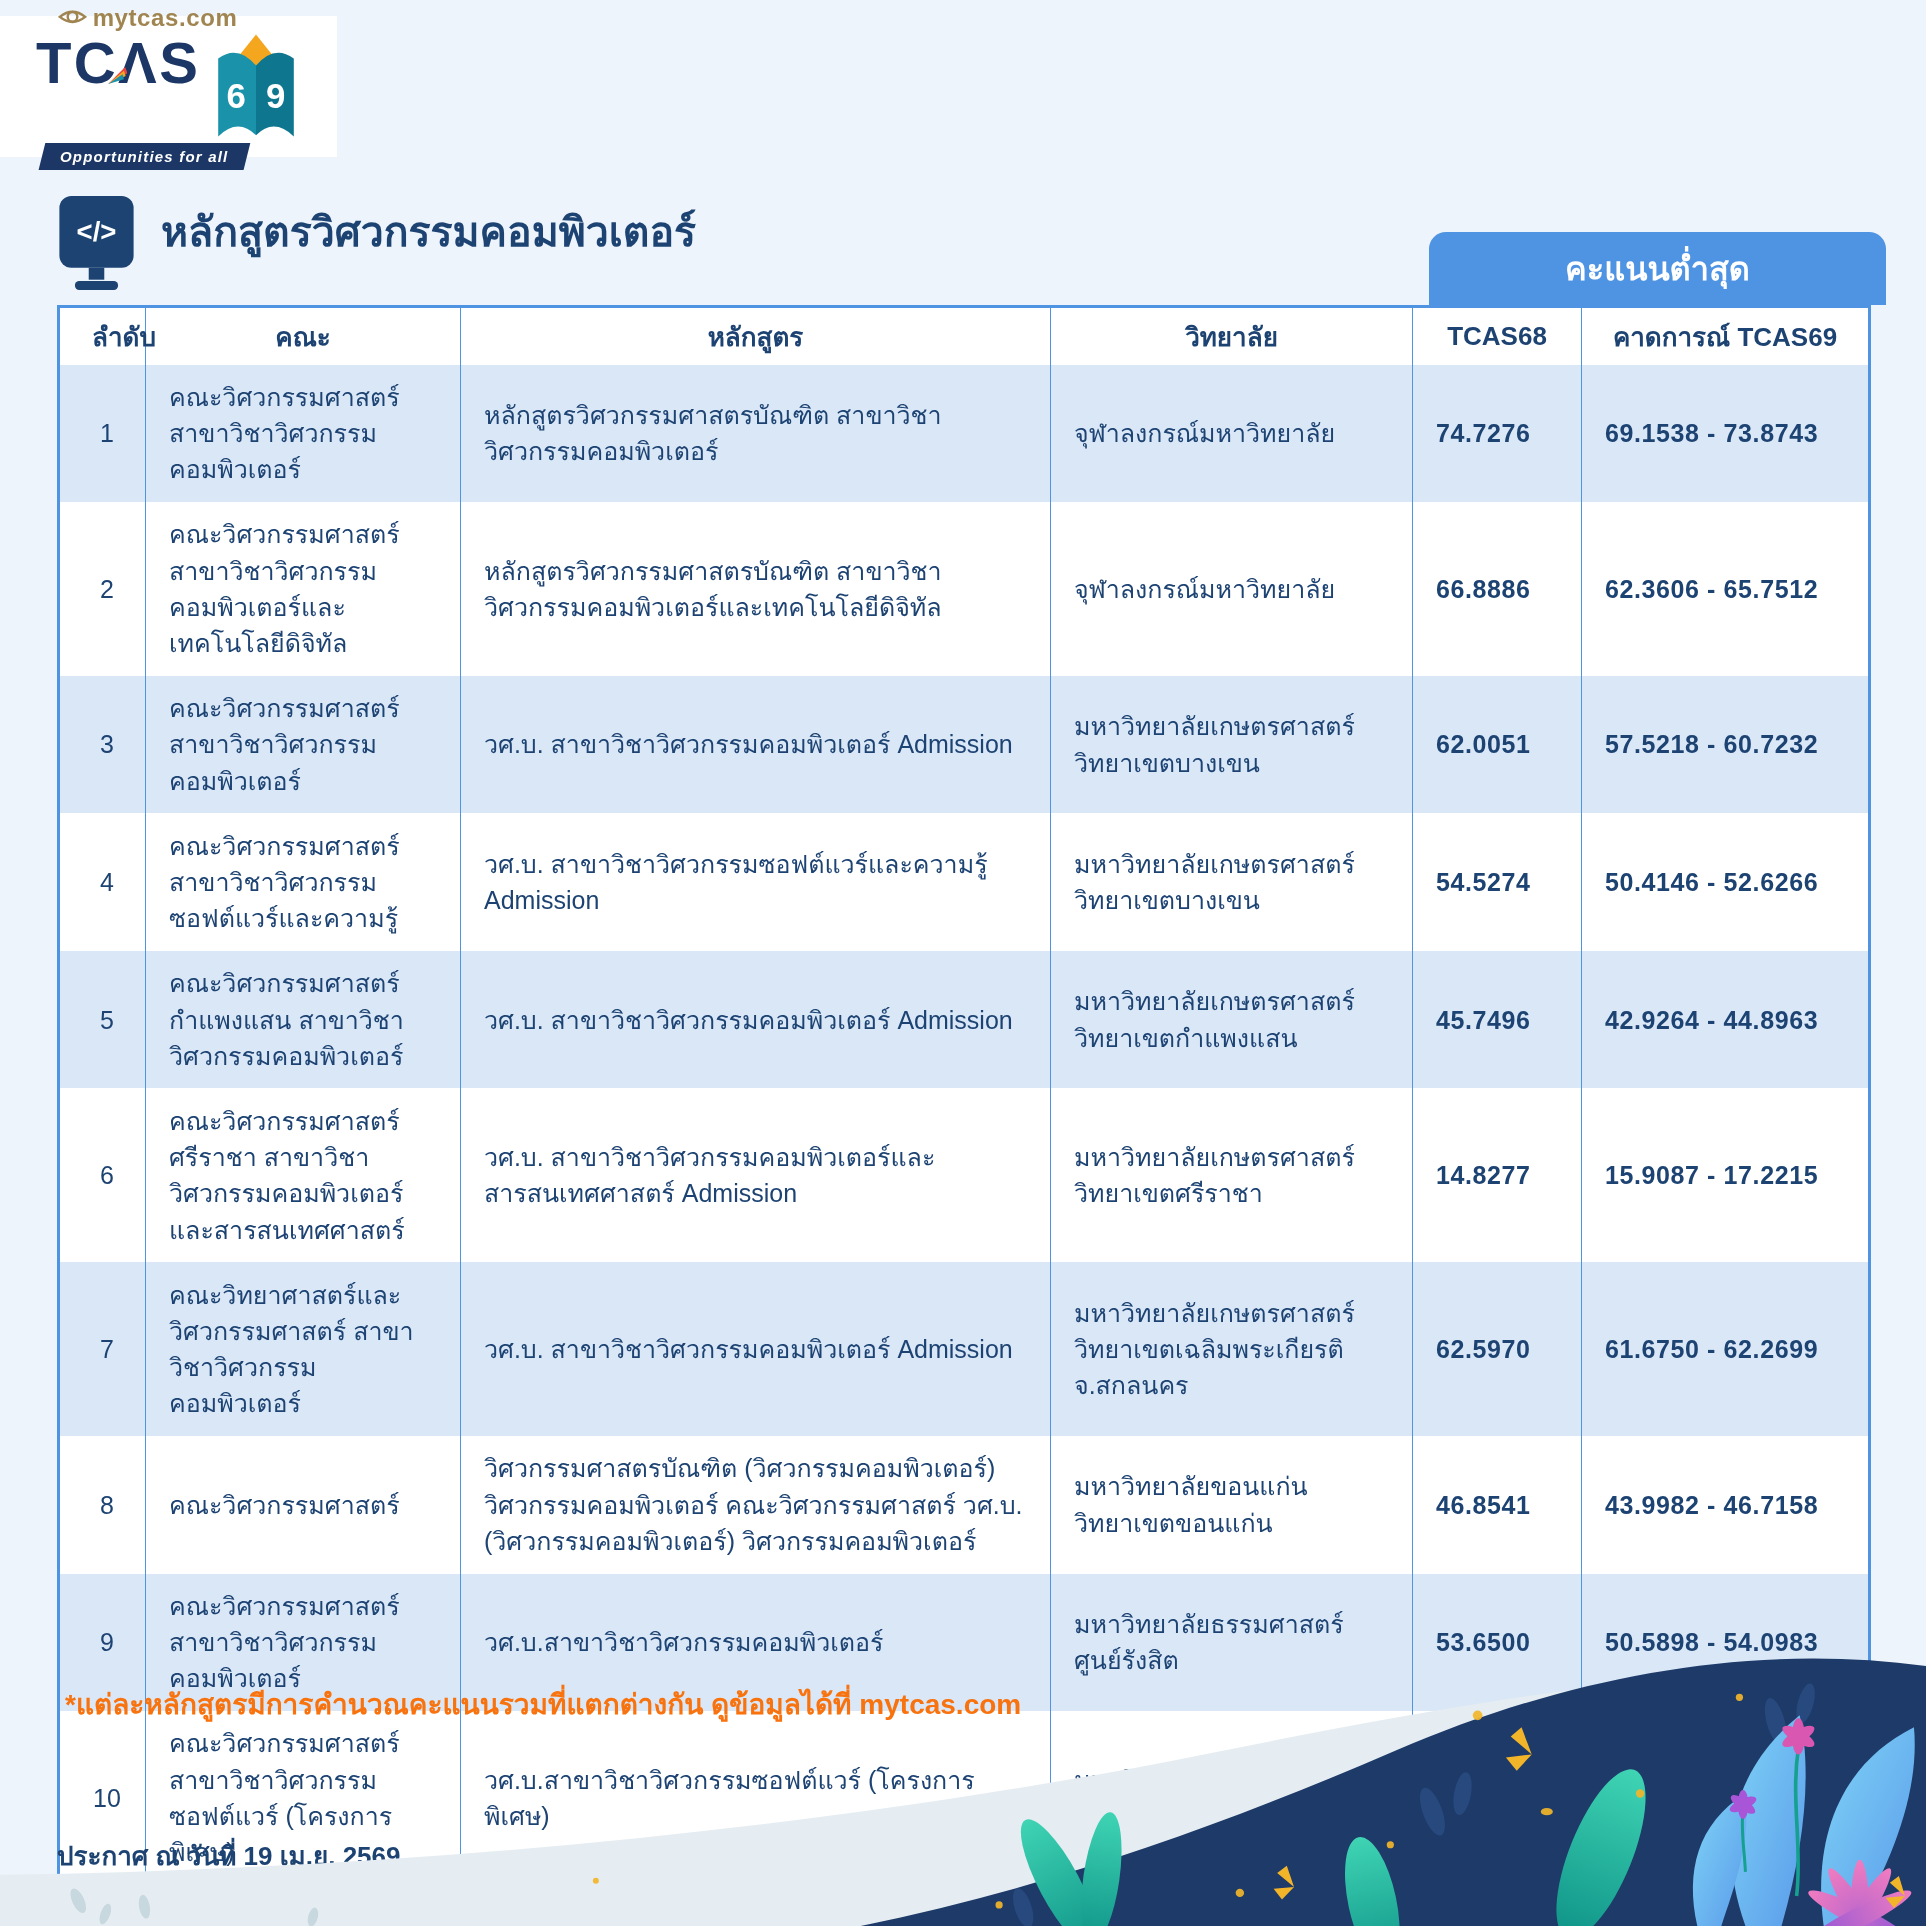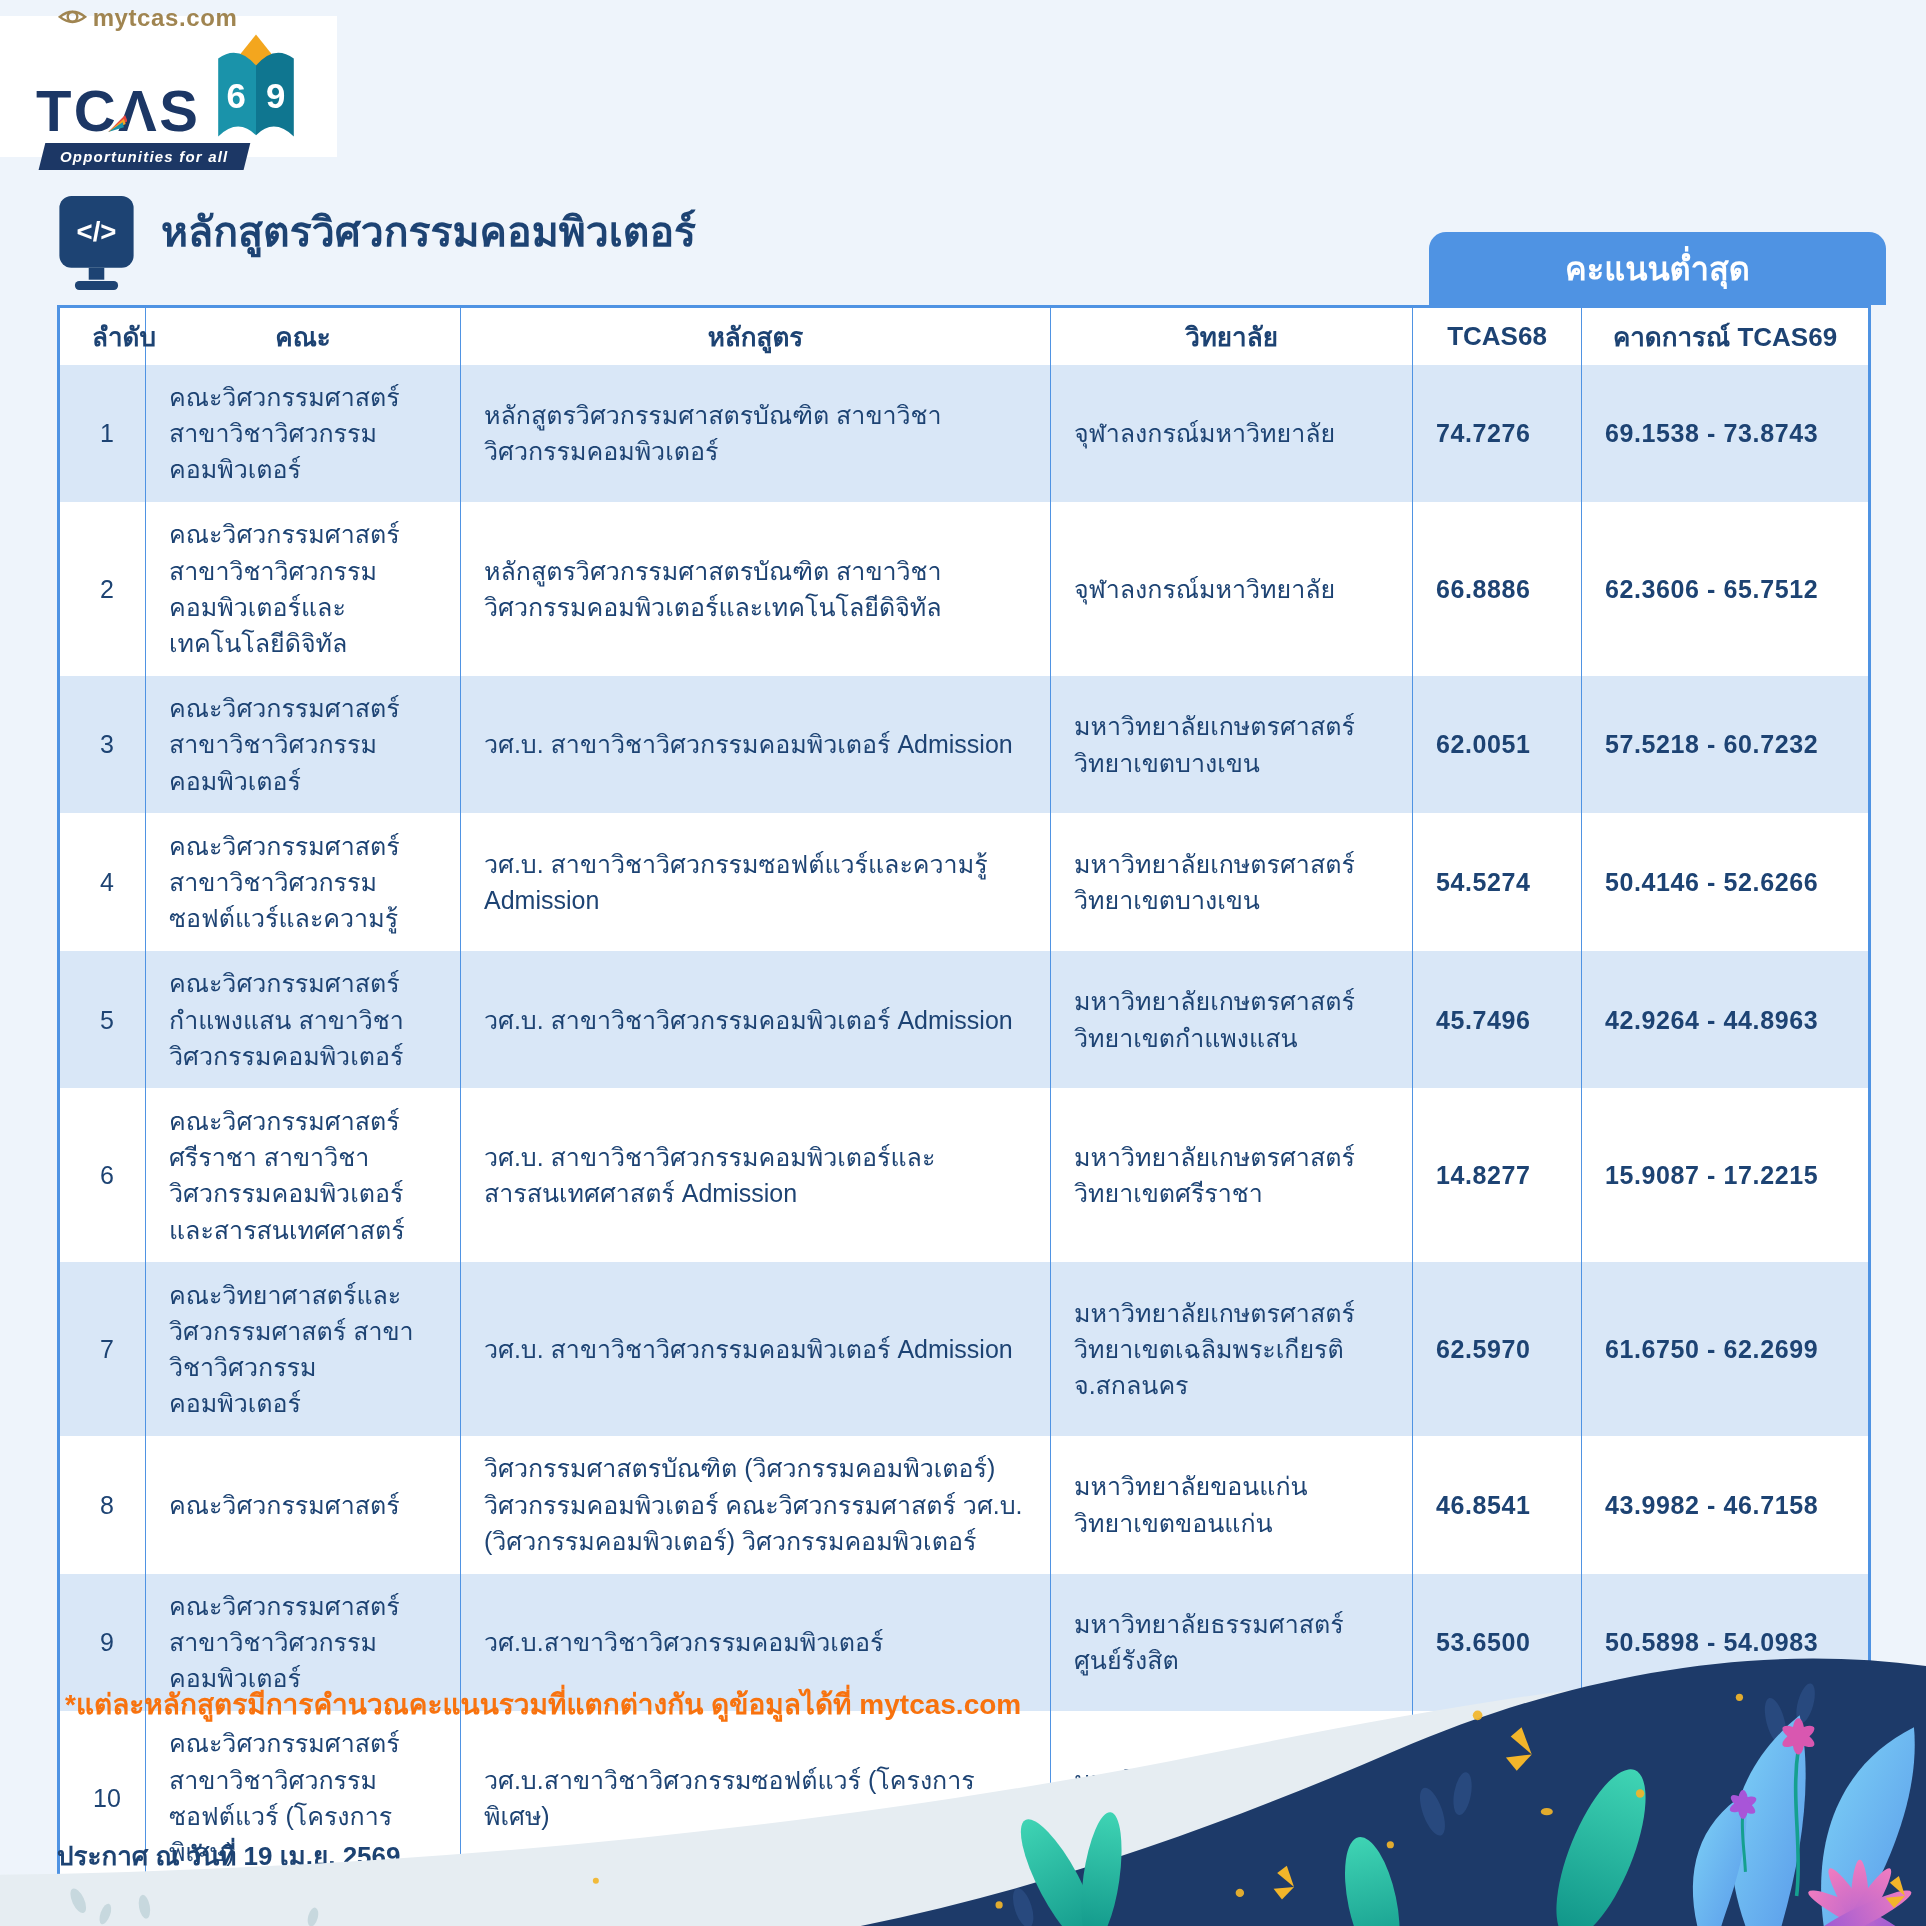--- a/index.html
+++ b/index.html
@@ -13,21 +13,21 @@
 
   
   .top-bar { position:absolute; top:0; left:0; width:1926px; height:141px; background:#1c3765; }
   .logo-box {
     position:absolute; top:16px; left:0; width:337px; height:141px; background:#ffffff;
     display:flex; align-items:center; justify-content:center;
   }
   .logo-inner { display:flex; flex-direction:column; align-items:flex-start; gap:2.4px; }
   .logo-site { display:flex; align-items:center; gap:6px; margin-left:21.7px; }
   .logo-site-text { font-size:24px; font-weight:bold; color:#a08551; letter-spacing:0.6px; }
-  .logo-main { display:flex; align-items:flex-end; gap:10.8px; }
+  .logo-main { display:flex; align-items:flex-start; gap:10.8px; }
   .tcas-text { position:relative; font-size:58px; font-weight:800; color:#1c3765; letter-spacing:2.4px; line-height:1; }
   .tcas-swoosh { position:absolute; left:71px; bottom:-1.2px; }
   .logo-tagline {
     background:#1c3765; color:#ffffff; transform:skewX(-14deg);
     padding:4.8px 18px; font-size:15px; font-weight:bold; font-style:italic;
     letter-spacing:1.2px; margin-left:6px;
   }
   .logo-tagline > span { display:inline-block; transform:skewX(14deg); }
   .bar-title {
     position:absolute; left:391px; top:0; height:141px; display:flex; align-items:center;

